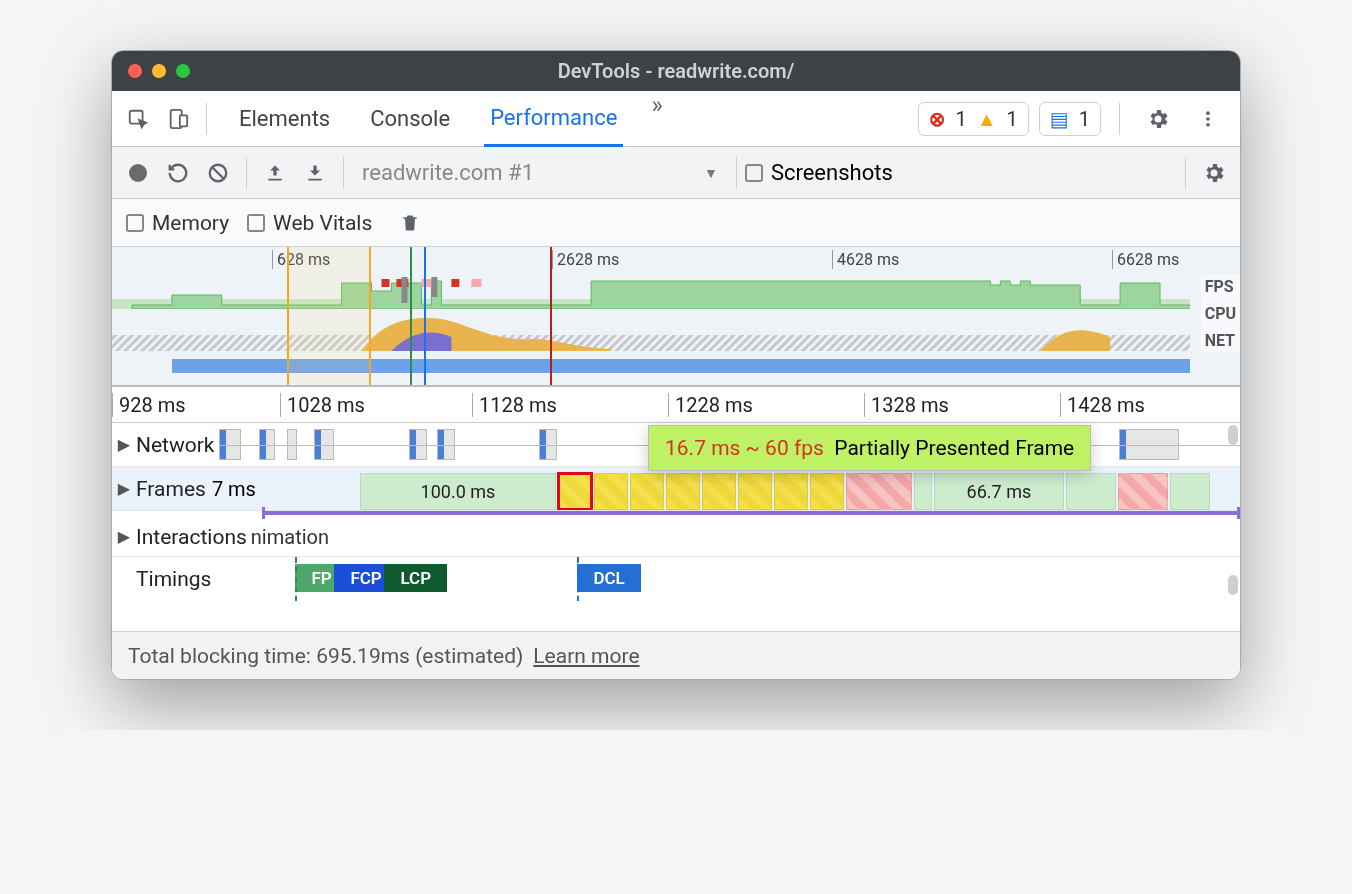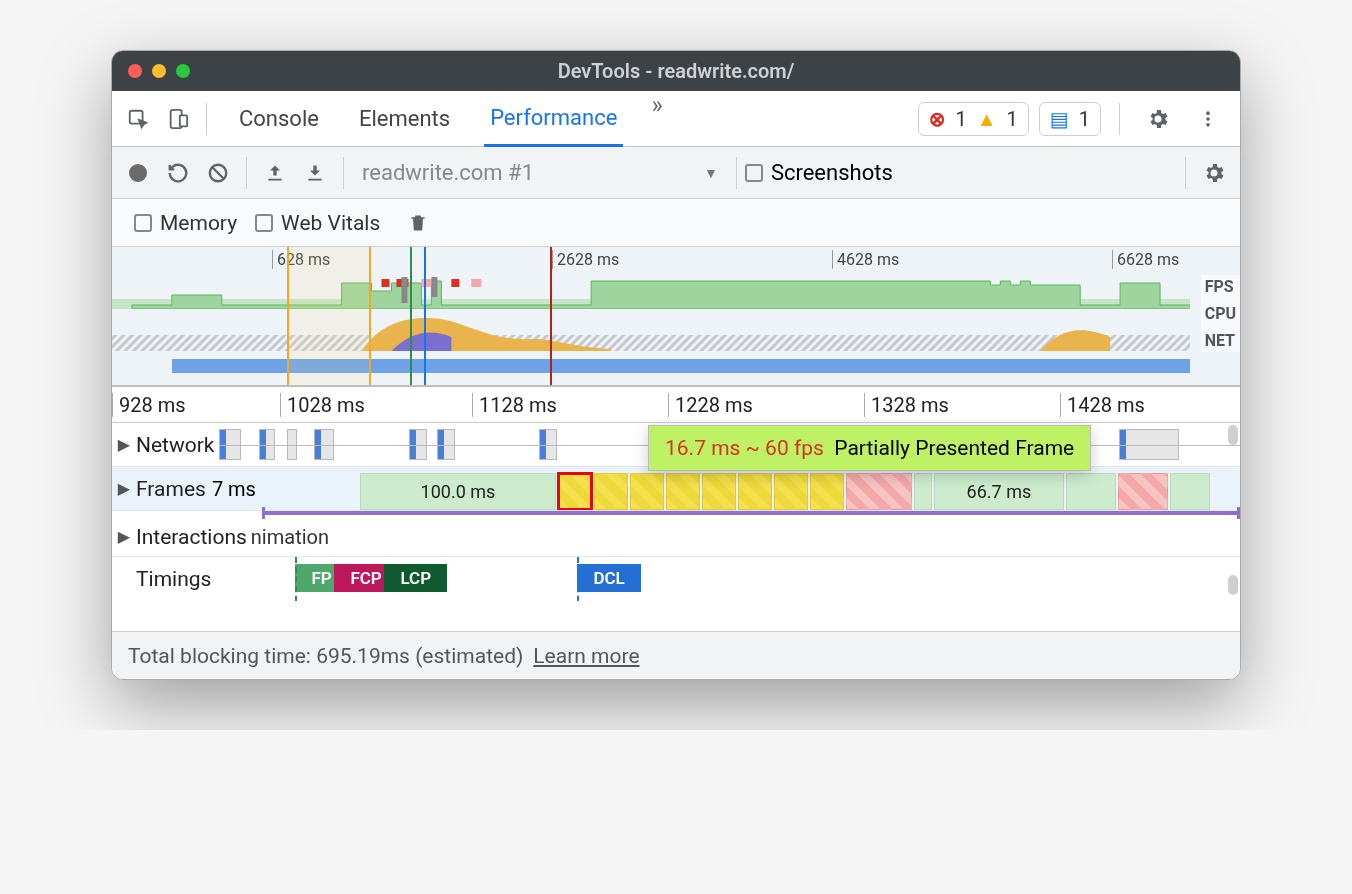--- a/index.html
+++ b/index.html
@@ -66,21 +66,21 @@
   .select {
     flex:0 0 auto; display:flex; align-items:center; gap:10px;
     color:#888; font-size:22px; padding: 0 10px;
   }
   .select .tri { font-size:14px; color:#777;}
   .chk { width:18px; height:18px; border:2px solid #888; border-radius:3px; display:inline-block; margin-right:8px; vertical-align:middle;}
   .toolbar .grow { flex:1; }
   .opts {
     display:flex; align-items:center; gap:18px; height:48px;
     border-bottom:1px solid #cfcfcf; background:#f9fafb;
-    padding: 0 22px; font-size:21px; color:#333;
+    padding: 0 14px; font-size:21px; color:#333;
   }
   .opt { display:flex; align-items:center; cursor:pointer;}
   
   .overview { position:relative; height:140px; border-bottom:2px solid #bdbdbd; background:#eef3f8; }
   .overview .ticks { position:absolute; top:0; left:0; right:0; height:22px; font-size:16px; color:#444;}
   .overview .tick { position:absolute; top:3px; border-left:1px solid #999; padding-left:4px;}
   .lane-labels { position:absolute; right:0; top:28px; display:flex; flex-direction:column; gap:8px; font-size:16px; font-weight:700; color:#555; background:rgba(255,255,255,.5); padding:2px 4px;}
   .fps-bar { position:absolute; top:30px; left:0; right:50px; height:32px;}
   .fps-bar svg, .cpu-bar svg { width:100%; height:100%; }
   .cpu-bar { position:absolute; top:64px; left:0; right:50px; height:40px;}
@@ -101,21 +101,21 @@
   .seg.yellow { background: repeating-linear-gradient(45deg,#f4e04d,#f4e04d 8px,#efd83a 8px,#efd83a 16px); }
   .seg.pink { background: repeating-linear-gradient(45deg,#f7c3c3,#f7c3c3 8px,#f4a8a8 8px,#f4a8a8 16px); }
   .seg.hl { outline:3px solid #e30613; outline-offset:-2px; z-index:2;}
   .net-box { position:absolute; top:6px; bottom:6px; background:#e6e6e6; border:1px solid #b8b8b8;}
   .net-box .blue { width:6px; height:100%; background:#4a7fd6; float:left;}
   .net-box.small { width:10px;}
   .purple-line { position:absolute; left:150px; right:0; top:0; height:4px; background:#8d6fd1;}
   .purple-line::before,.purple-line::after{content:'';position:absolute;top:-4px;width:3px;height:12px;background:#8d6fd1;}
   .purple-line::before{left:0;} .purple-line::after{right:0;}
   .badge { display:inline-flex; align-items:center; height:28px; padding:0 16px; color:#fff; font-size:17px; font-weight:600; margin-right:2px;}
-  .badge.g1{background:#4ea86a;} .badge.g2{background:#be185d;} .badge.g3{background:#0f5a2e;}
+  .badge.g1{background:#4ea86a;} .badge.g2{background:#1d4ed8;} .badge.g3{background:#0f5a2e;}
   .badge.blue{background:#246fd3;}
   .tooltip {
     position:absolute; background:#bef264; border:1px solid #bbb; box-shadow:0 4px 16px rgba(0,0,0,.2);
     padding:10px 16px; font-size:21px; white-space:nowrap; z-index:10;
   }
   .tooltip .red { color:#d93025; }
   .footer {
     height:48px; border-top:1px solid #cfcfcf; background:#f1f3f4; display:flex; align-items:center;
     padding: 0 16px; font-size:21px; color:#555;
   }
@@ -145,22 +145,22 @@
         </svg>
     </div>
     <div class="icon-btn">
       <svg width="22" height="22" viewBox="0 0 24 24" fill="none" stroke="#5f6368" stroke-width="2">
           <rect x="4" y="2" width="12" height="20" rx="2"></rect>
           <rect x="14" y="8" width="8" height="12" rx="1" fill="#fff"></rect>
         </svg>
     </div>
     <div class="sep"></div>
     <div class="tabs">
+      <div class="tab">Elements</div>
       <div class="tab">Console</div>
-      <div class="tab">Elements</div>
       <div class="tab active">Performance</div>
       <div class="more-dbl">»</div>
     </div>
     <div class="right">
       <div class="pill">
         <span class="red-x">⊗</span>
           <span>1</span>
         <span class="yellow-tri">▲</span>
           <span>1</span>
       </div>

